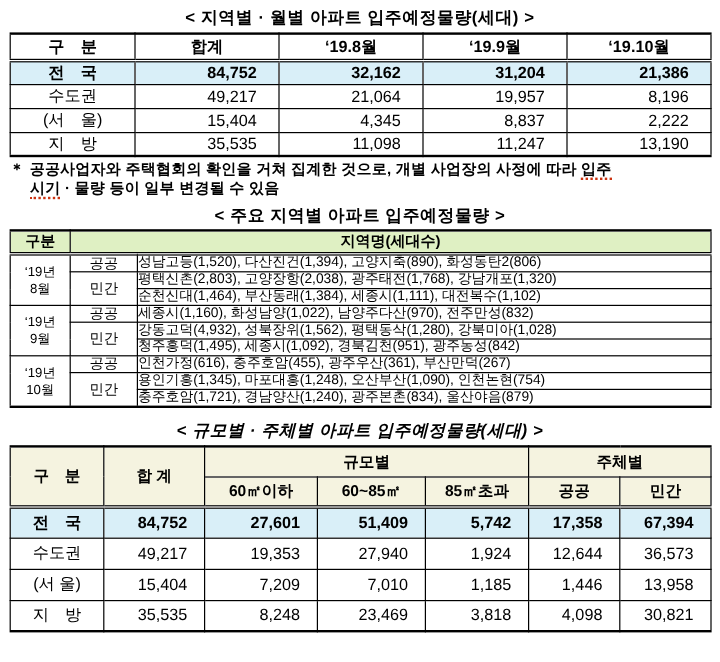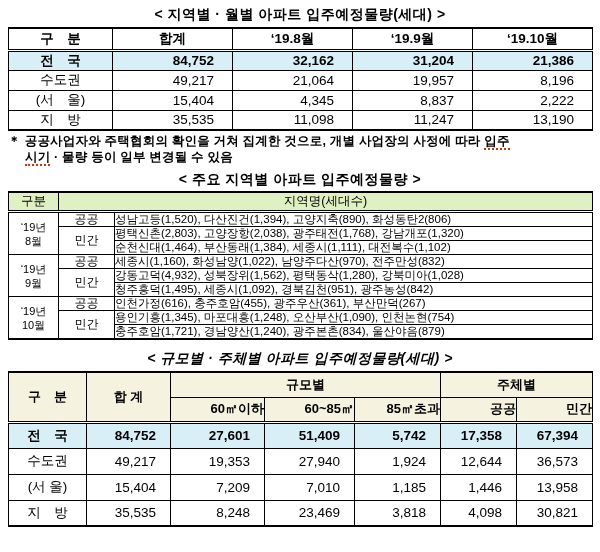--- a/index.html
+++ b/index.html
@@ -39,33 +39,33 @@
   
   .footnote {
     margin-top: 2px; font-size: 12.5px; font-weight: bold; line-height: 16px;
     padding-left: 17px; text-indent: -17px; letter-spacing: 0.2px;
   }
   .footnote .mark { margin-right: 4px; }
   .sp { border-bottom: 2px dotted #cc3311; }
 
   
   #t2 th {
-    height: 19px; background: #dff0c3; font-weight: normal; font-size: 12.5px;
+    height: 19px; background: #dff0c3; font-weight: bold; font-size: 12.5px;
     border-bottom: 3px double #000; text-align: center;
   }
   #t2 td { height: 13px; line-height: 13px; font-size: 11.5px; }
   #t2 .month { text-align: center; font-size: 11px; line-height: 14px; }
   #t2 .type { text-align: center; font-size: 12px; }
   #t2 .region { text-align: left; padding-left: 0; white-space: nowrap; }
   #t2 tr.sub td { border-top: 1px dotted #999999; }
 
   
   #t3 th { background: #f5f3e0; font-weight: bold; font-size: 13px; text-align: center; }
   #t3 .hr1 th { height: 25px; }
-  #t3 .hr2 th { height: 25px; text-align: right; }
+  #t3 .hr2 th { height: 25px; }
   #t3 .bb { border-bottom: 3px double #000; }
   #t3 td { height: 26px; font-size: 13.5px; }
   #t3 .lab { text-align: center; }
   #t3 .num { text-align: right; padding-right: 14px; }
   #t3 tr.hl td { background: #d9eff8; font-weight: bold; }
   #t3 tr.dot td { border-top: 1px dotted #8b8b8b; }
 </style>
 </head>
 <body>
 

